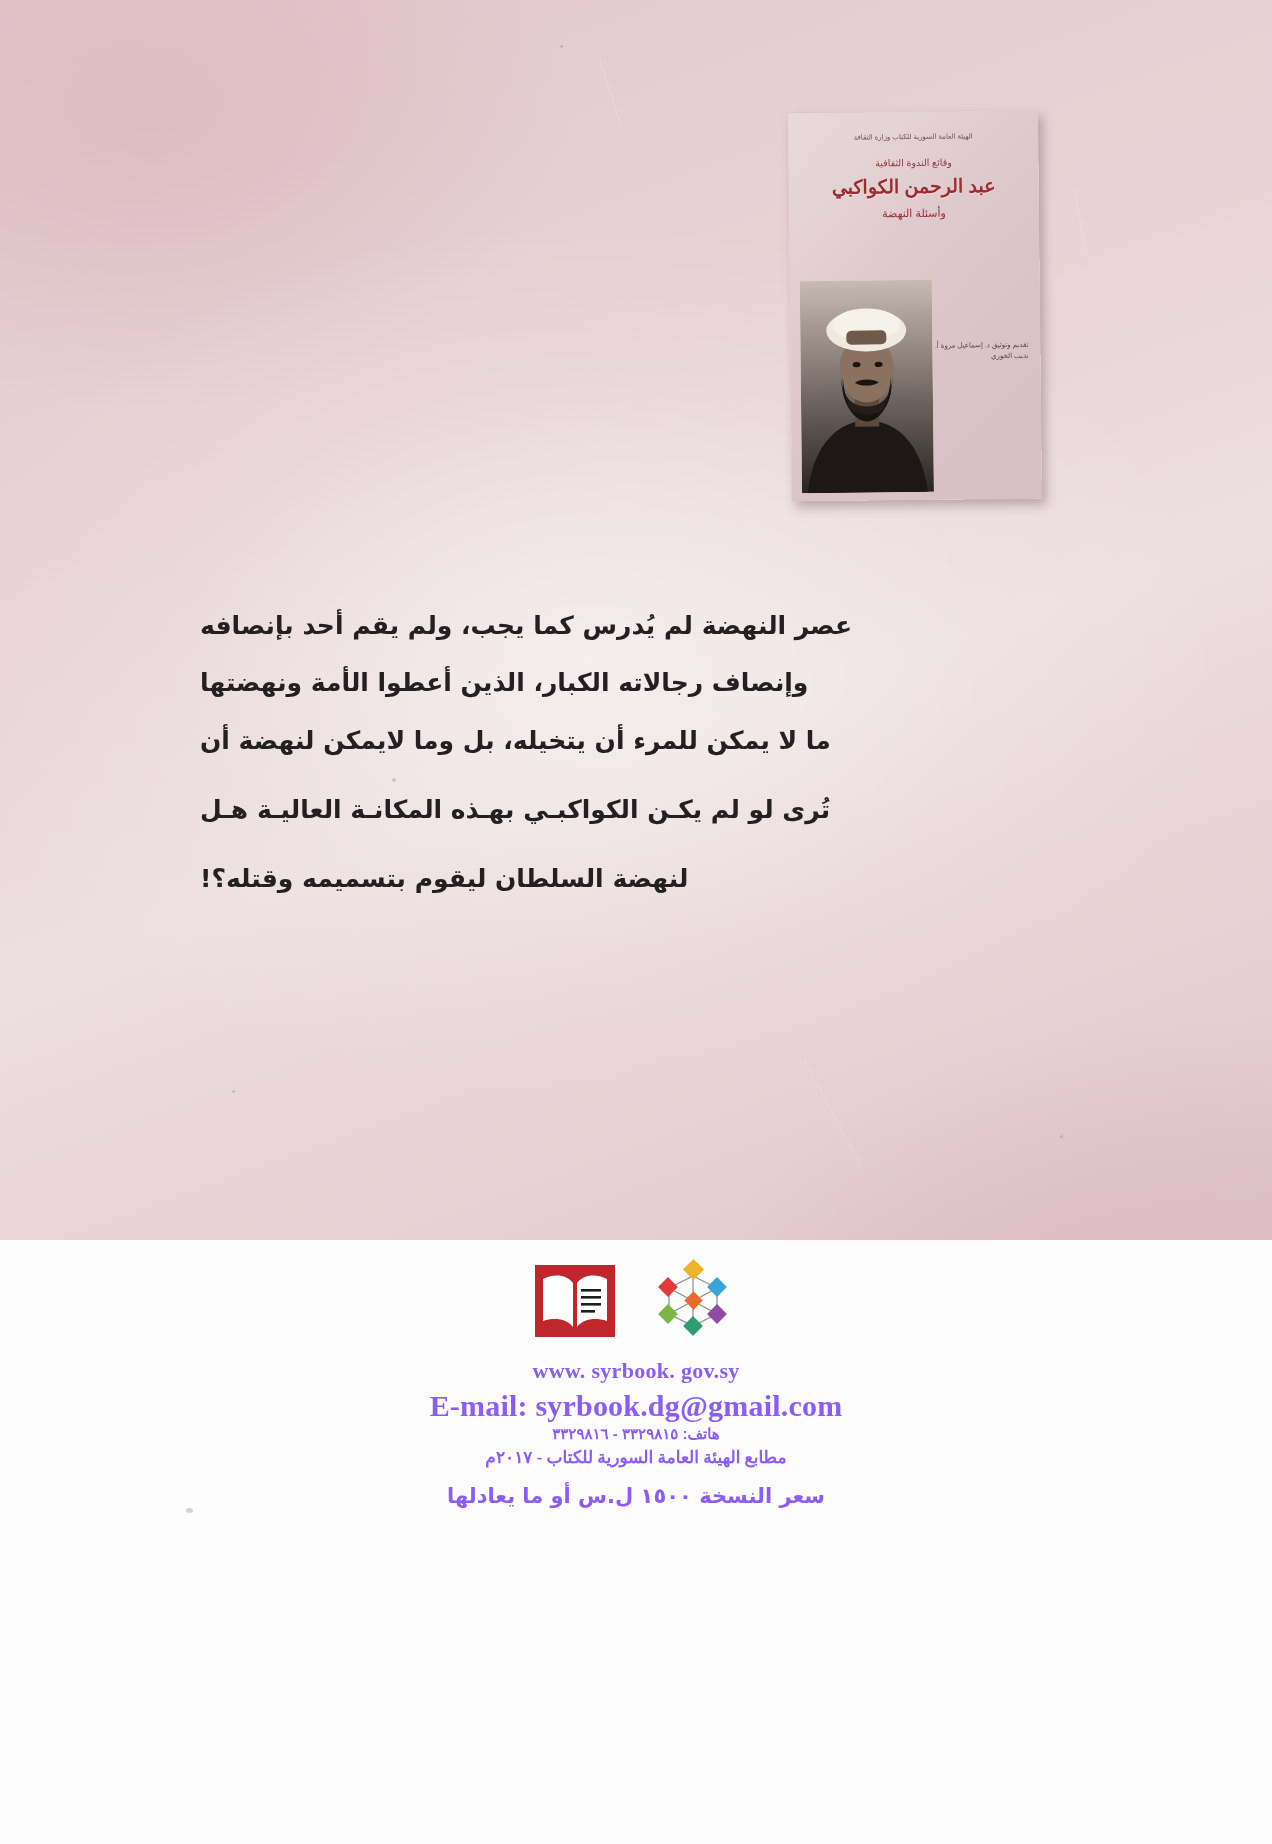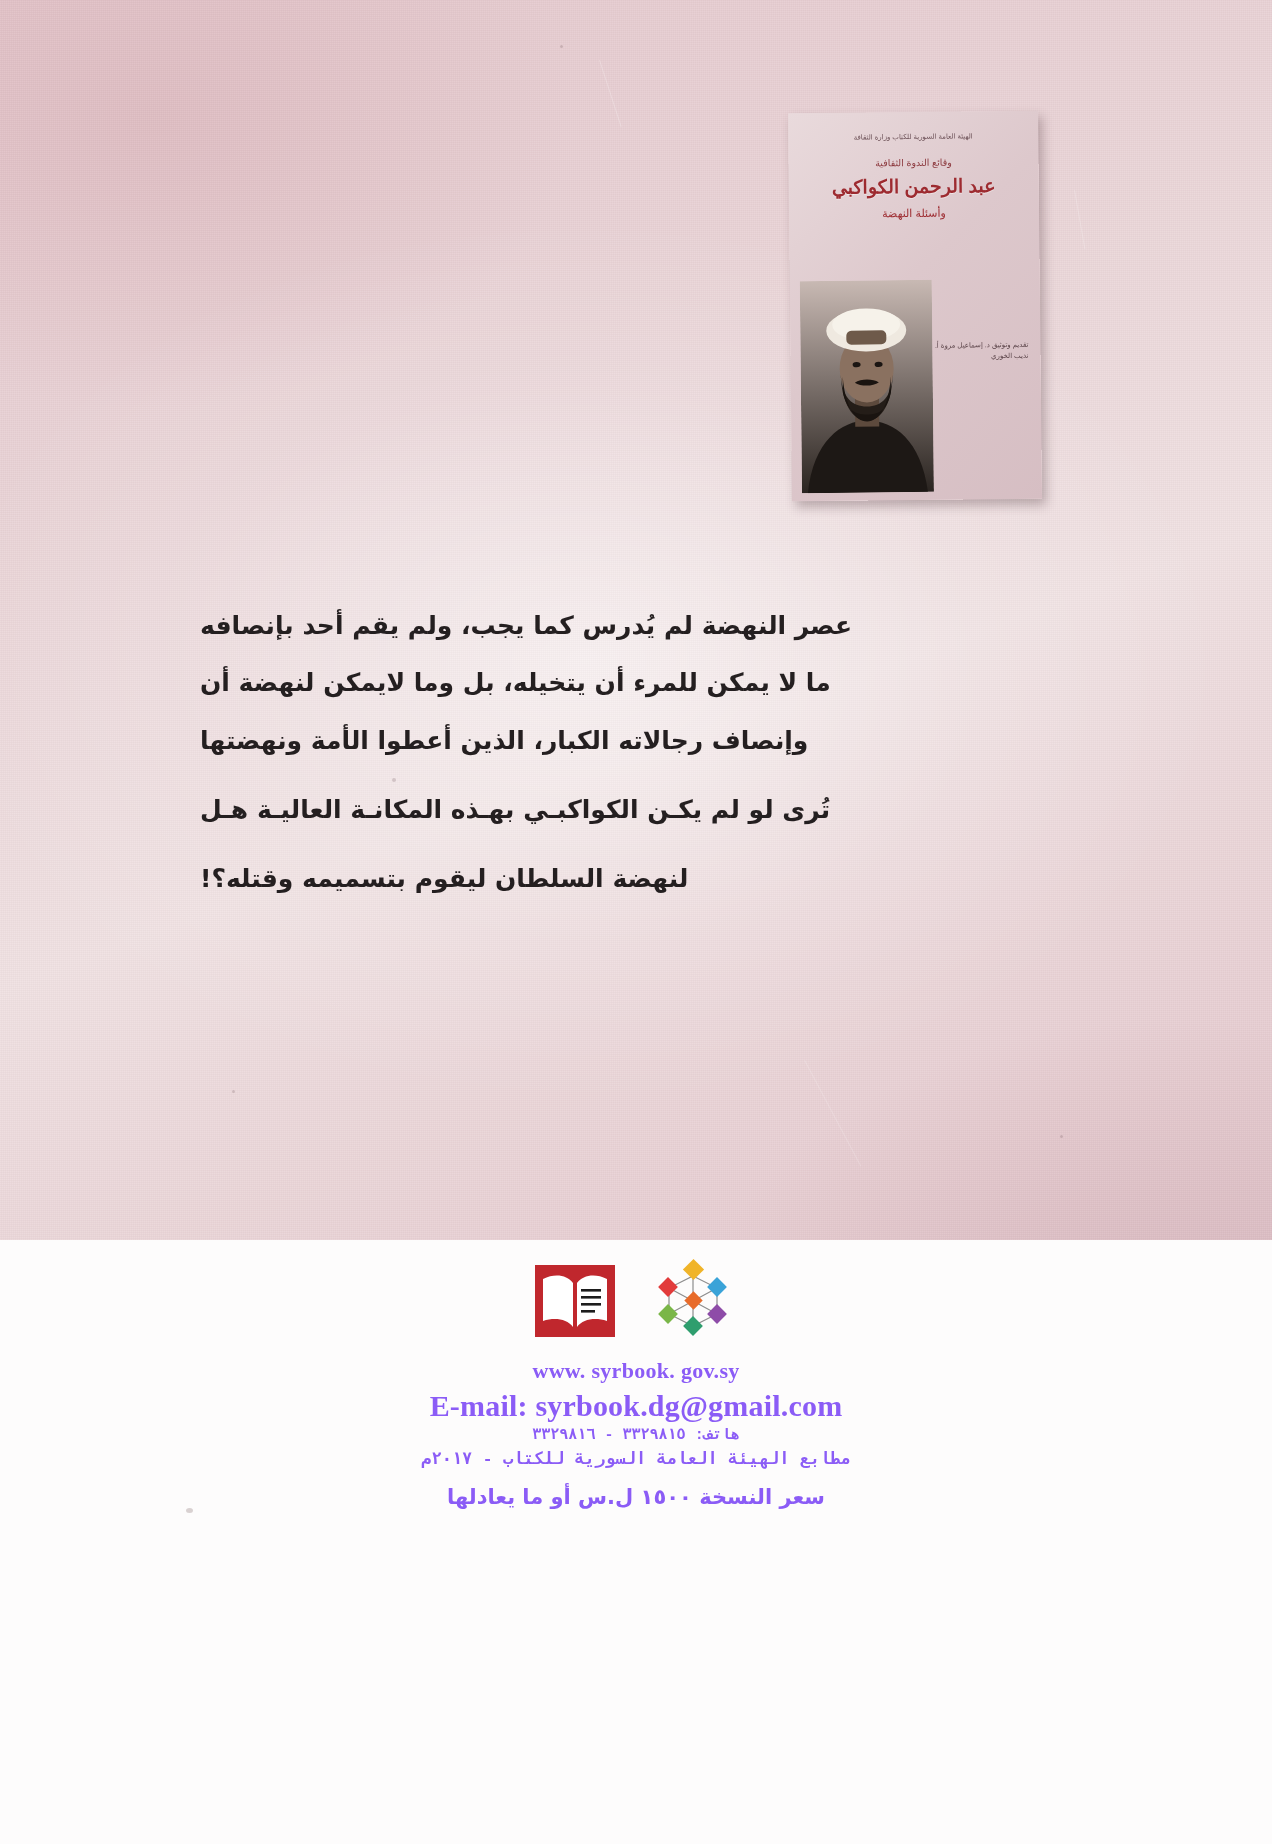--- a/index.html
+++ b/index.html
@@ -177,28 +177,28 @@
     margin-bottom: 5px;
   }
   .f-mail {
     font-family: "Liberation Serif", serif;
     font-size: 30px;
     font-weight: bold;
     letter-spacing: 0.2px;
     margin-bottom: 2px;
   }
   .f-phone {
-    font-family: Liberation Mono, monospace;
+    font-family: Liberation Sans, sans-serif;
     font-size: 15px;
     font-weight: bold;
     direction: rtl;
     margin-bottom: 4px;
   }
   .f-press {
-    font-family: Liberation Mono, monospace;
+    font-family: Liberation Serif, serif;
     font-size: 17px;
     font-weight: bold;
     direction: rtl;
     margin-bottom: 16px;
   }
   .f-price {
     font-family: "DejaVu Sans", sans-serif;
     font-size: 21px;
     font-weight: bold;
     direction: rtl;
@@ -262,22 +262,22 @@
           <ellipse cx="56" cy="84" rx="4" ry="2.6" fill="#1b1512"></ellipse>
           <ellipse cx="78" cy="84" rx="4" ry="2.6" fill="#1b1512"></ellipse>
 
           <path d="M54 102 C60 98 72 98 78 102 C72 106 60 106 54 102 Z" fill="#1a1410"></path>
         </svg>
       </div>
     </div>
 
     <div class="blurb">
       <p class="p1">عصر النهضة لم يُدرس كما يجب، ولم يقم أحد بإنصافه</p>
+      <p class="p1">وإنصاف رجالاته الكبار، الذين أعطوا الأمة ونهضتها</p>
       <p class="p1">ما لا يمكن للمرء أن يتخيله، بل وما لايمكن لنهضة أن</p>
-      <p class="p1">وإنصاف رجالاته الكبار، الذين أعطوا الأمة ونهضتها</p>
       <p class="p2">تُرى لو لم يكـن الكواكبـي بهـذه المكانـة العاليـة هـل</p>
       <p class="p2">لنهضة السلطان ليقوم بتسميمه وقتله؟!</p>
     </div>
   </div>
 
   <div class="footer">
     <div class="footer-speck" style="left:186px; top:268px; width:7px; height:5px;"></div>
 
     <div class="footer-logos">
       <span>

